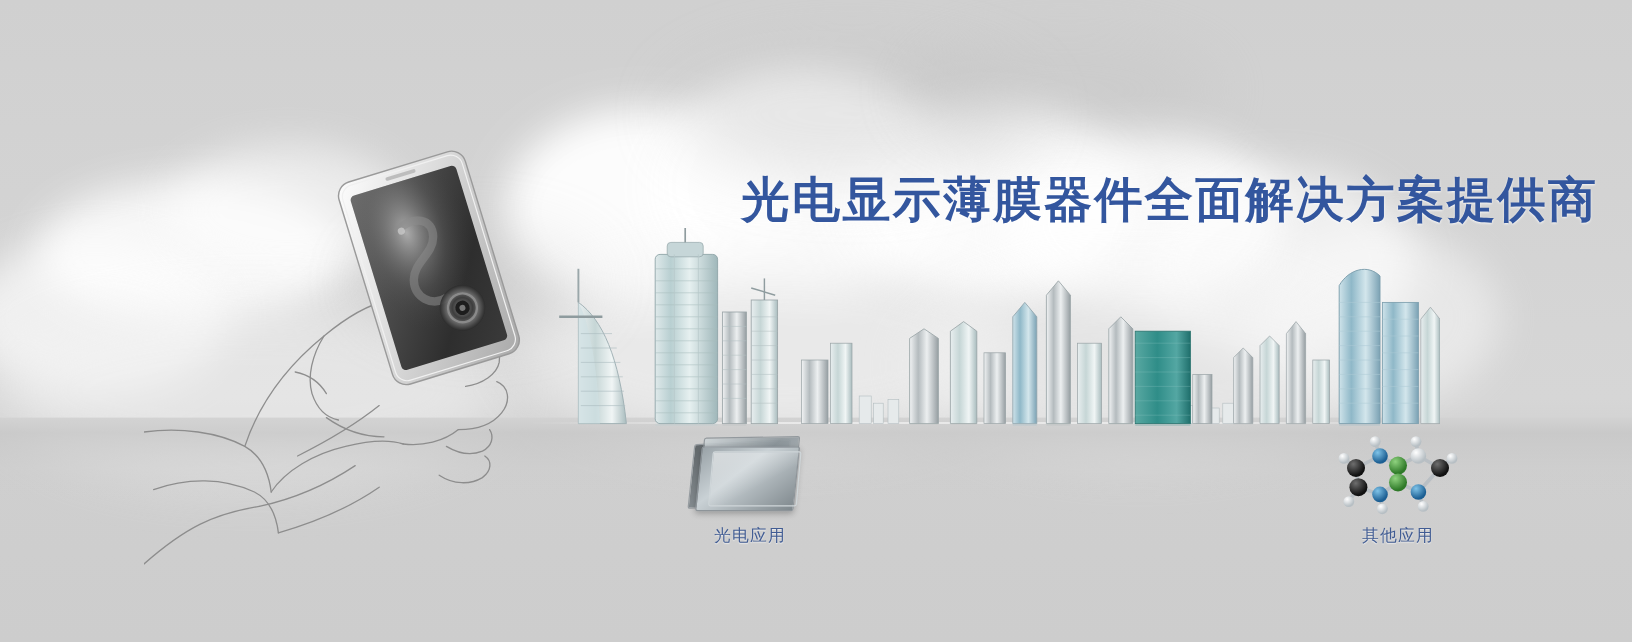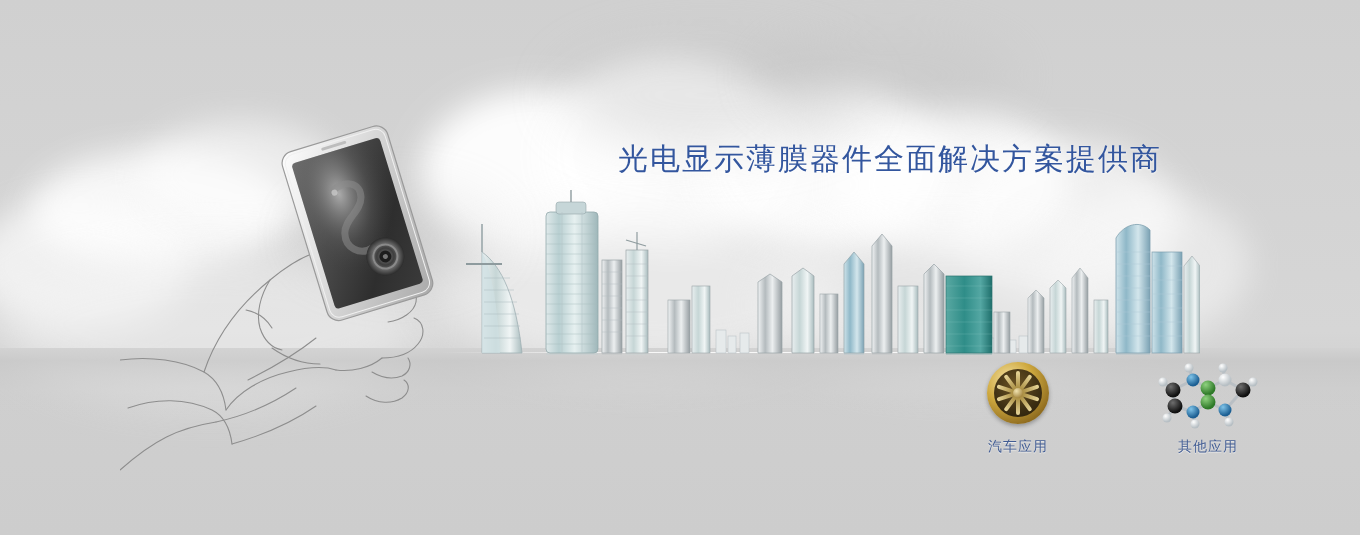--- a/index.html
+++ b/index.html
@@ -26,21 +26,21 @@
     background:linear-gradient(180deg,rgba(210,210,210,.95) 0%, rgba(198,198,198,.75) 18%, rgba(205,205,205,.35) 60%, rgba(205,205,205,0) 100%);
   }
   .groundline{
     position:absolute;left:440px;width:760px;top:352px;height:1px;
     background:linear-gradient(90deg,rgba(255,255,255,0),rgba(255,255,255,.85) 25%,rgba(255,255,255,.85) 75%,rgba(255,255,255,0));
   }
 
   
   #headline{
     position:absolute;left:618px;top:139px;
-    font-size:30px;letter-spacing:2px;font-weight:400;
+    font-size:40px;letter-spacing:2px;font-weight:700;
     color:#33569e;white-space:nowrap;
     text-shadow:0 1px 2px rgba(255,255,255,.8);
   }
 
   
   #handphone{position:absolute;left:120px;top:110px;width:360px;height:390px;}
   #handphone svg{display:block;}
 
   
   #skyline{position:absolute;left:440px;top:190px;width:760px;height:165px;}
@@ -369,45 +369,39 @@
           <rect x="186" y="118" width="22" height="45" fill="#c6d6d6"></rect>
           <rect x="404" y="122" width="20" height="41" fill="#9fc0cc"></rect>
           <rect x="432" y="118" width="20" height="45" fill="#b4bbbe"></rect>
         </g>
       </g>
     </svg>
   </div>
 
   <div id="headline">光电显示薄膜器件全面解决方案提供商</div>
 
-
-
-
-  <div class="iconcell" style="left:953px;">
+  <div class="iconcell" style="left:560px;">
     <div class="iconart" style="width:110px;">
-      <div class="wheel-o" style="left:24px;top:4px;">
-        <div class="wheel-i">
-          <div class="spoke" style="transform:rotate(0deg);"></div>
-          <div class="spoke" style="transform:rotate(36deg);"></div>
-          <div class="spoke" style="transform:rotate(72deg);"></div>
-          <div class="spoke" style="transform:rotate(108deg);"></div>
-          <div class="spoke" style="transform:rotate(144deg);"></div>
-          <div class="spoke" style="transform:rotate(180deg);"></div>
-          <div class="spoke" style="transform:rotate(216deg);"></div>
-          <div class="spoke" style="transform:rotate(252deg);"></div>
-          <div class="spoke" style="transform:rotate(288deg);"></div>
-          <div class="spoke" style="transform:rotate(324deg);"></div>
-          <div class="wheel-hub"></div>
-        </div>
-      </div>
+      <div class="glass" style="left:6px; top:10px; width:78px;height:52px;transform:skewX(-9deg) rotate(-3deg);
+           background:linear-gradient(135deg,#4f565a 0%,#7d868b 45%,#3e4548 100%);opacity:.85;"></div>
+      <div class="glass" style="left:14px;top:6px;  width:78px;height:52px;transform:skewX(-7deg) rotate(-1deg);
+           background:linear-gradient(135deg,#cdd4d7 0%,#8e979c 50%,#b9c1c5 100%);opacity:.9;"></div>
+      <div class="glass" style="left:12px;top:14px; width:80px;height:52px;transform:skewX(-6deg);
+           background:linear-gradient(140deg,#9aa3a8 0%,#c9d1d5 40%,#7f888d 100%);
+           box-shadow:0 2px 5px rgba(0,0,0,.28);"></div>
+      <div class="glass" style="left:22px;top:18px; width:72px;height:44px;transform:skewX(-5deg);
+           background:linear-gradient(150deg,rgba(255,255,255,.55),rgba(255,255,255,0) 60%);border-color:#cfd6d9;"></div>
     </div>
-    <div class="iconlabel">汽车应用</div>
+    <div class="iconlabel">光电应用</div>
   </div>
 
-  <div class="iconcell" style="left:1143px;">
+
+
+
+  <div class="iconcell" style="left:1100px;">
     <div class="iconart" style="width:110px;">
       <svg width="110" height="72" viewBox="0 0 110 72">
         <defs>
           <radialGradient id="aBlack" cx="35%" cy="28%" r="65%">
             <stop offset="0%" stop-color="#6e6e6e"></stop>
               <stop offset="100%" stop-color="#111"></stop>
           </radialGradient>
           <radialGradient id="aGreen" cx="35%" cy="28%" r="65%">
             <stop offset="0%" stop-color="#8fd27f"></stop>
               <stop offset="100%" stop-color="#2f7a29"></stop>

